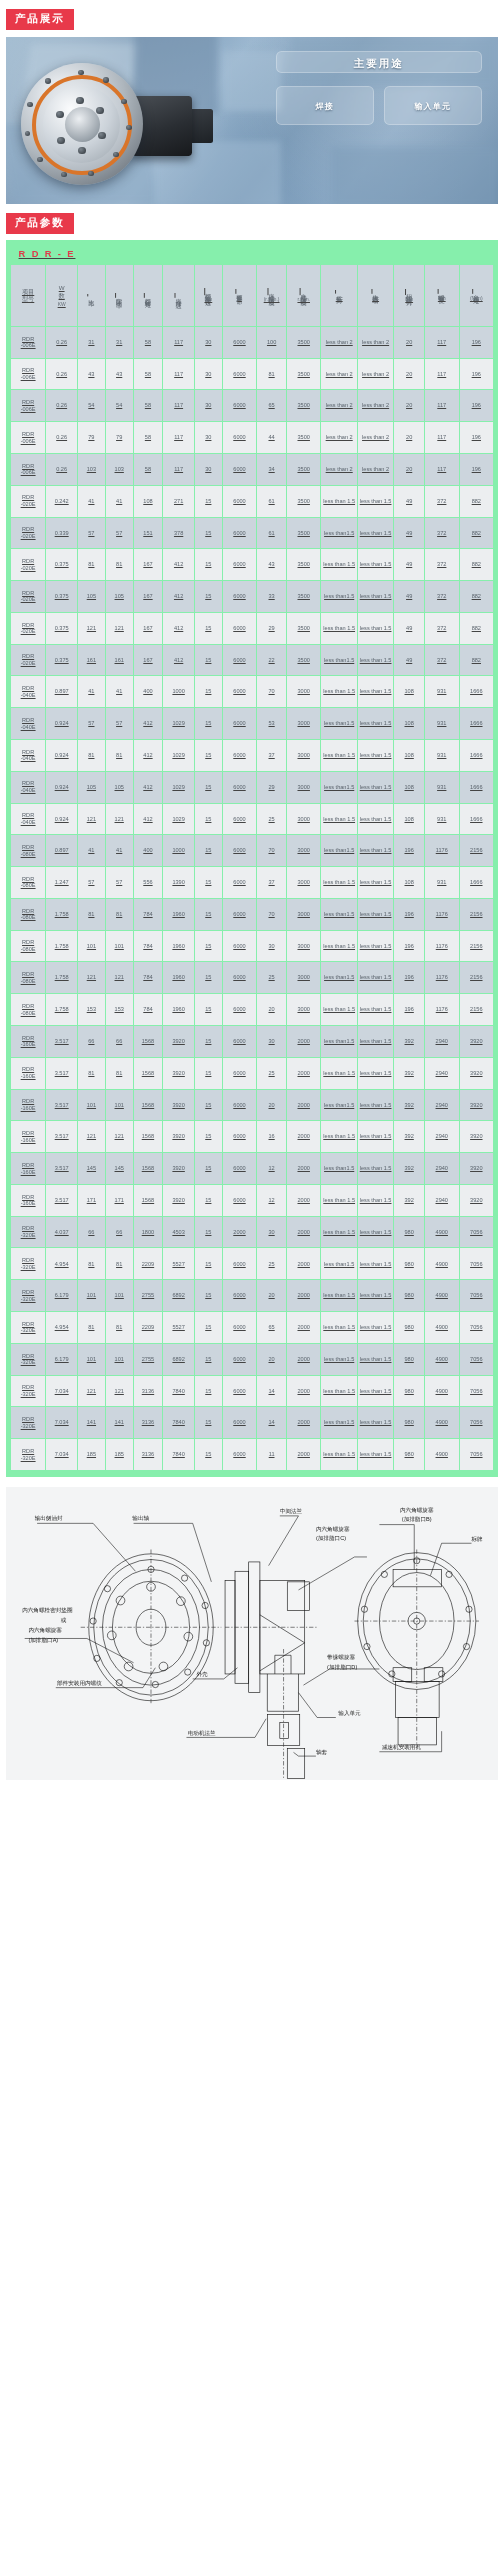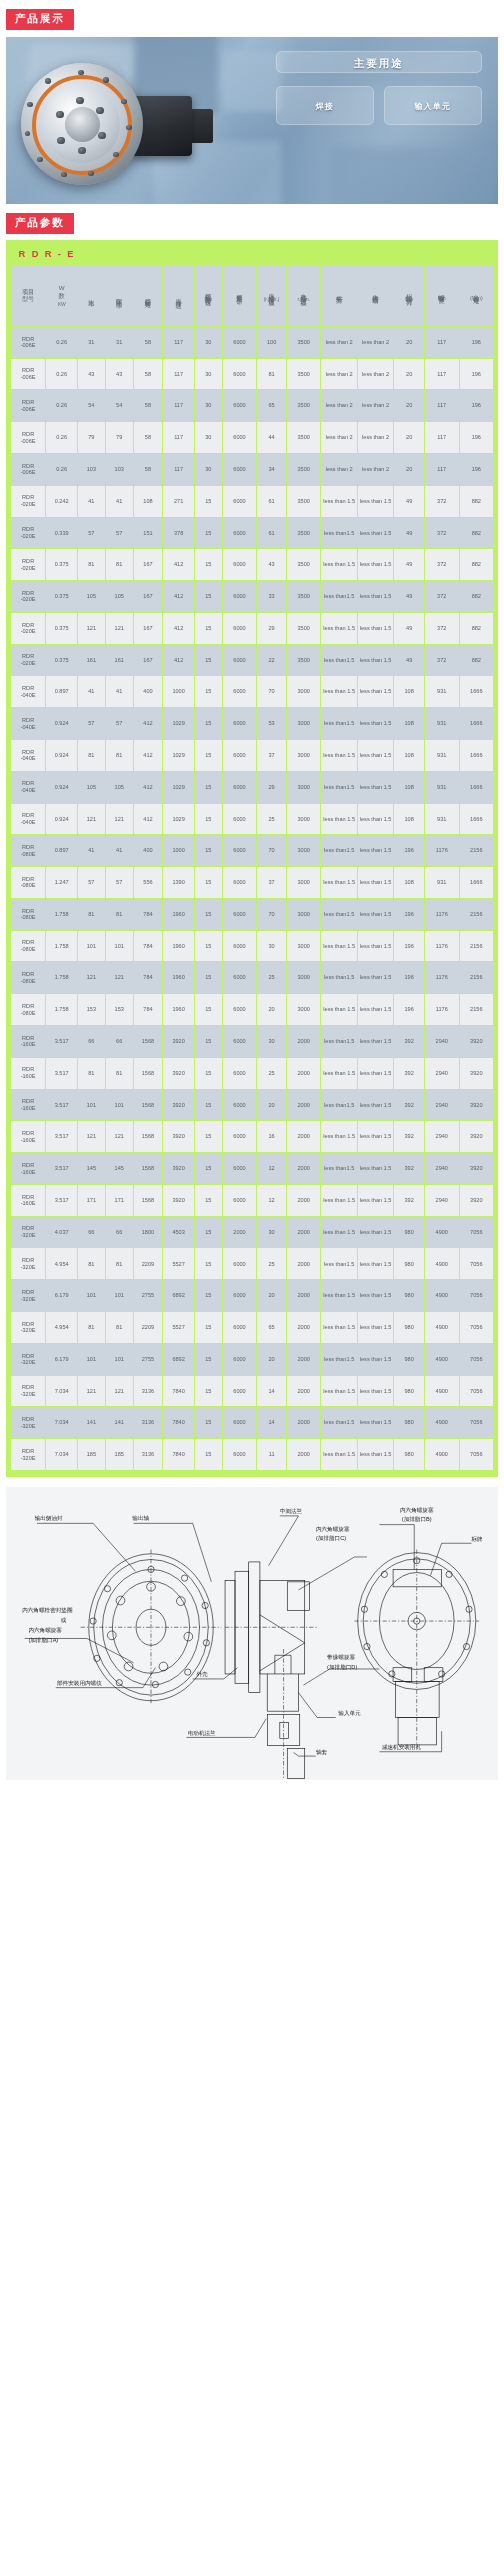--- a/index.html
+++ b/index.html
@@ -115,22 +115,23 @@
   }
   .pill-row { display: flex; gap: 10px; margin-bottom: 10px; }
   .pill-sm {
     flex: 1; height: 39px; line-height: 39px;
     font-size: 8px; letter-spacing: 1.2px;
   }
 
   
   .table-card {
     margin: 6.2px 6.2px 0 6.2px;
-    background: #bef264;
+    background: #86efac;
     padding: 5px 3.7px 6.2px 3.7px;
+    text-decoration: underline;
   }
   .table-model {
     color: #e0394a;
     font-size: 9.3px;
     font-weight: bold;
     letter-spacing: 1.9px;
     padding: 3.7px 0 5px 8.7px;
   }
   table.params {
     width: 100%;

